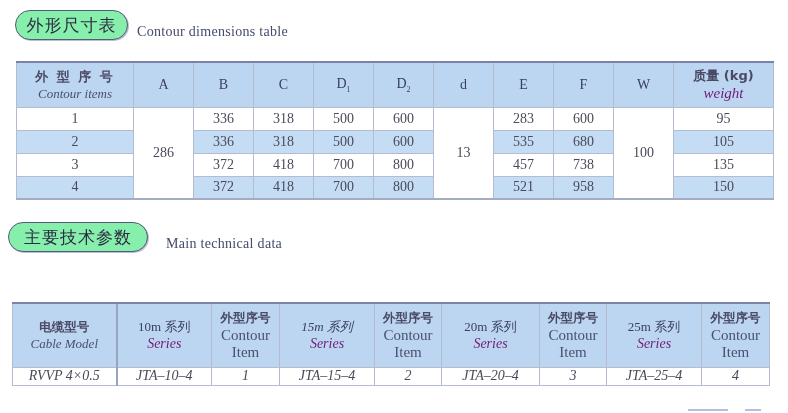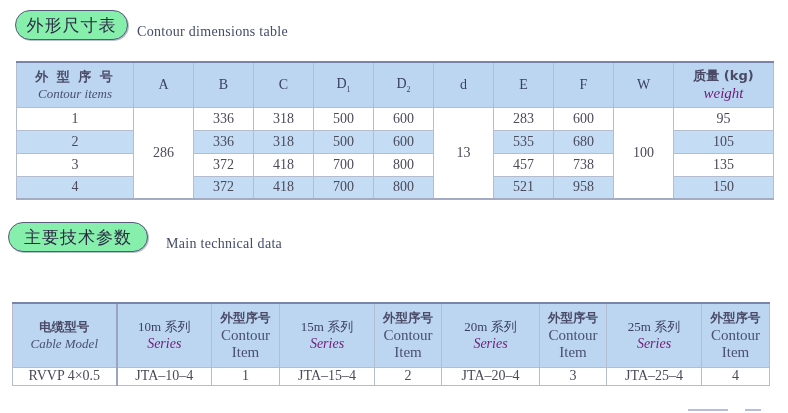--- a/index.html
+++ b/index.html
@@ -153,21 +153,21 @@
     </th>
     <th class="top-border thick-left">
       <span style="display:block; font-size:13px; color:#3a3f60;">10m 系列</span>
       <span class="en-big" style="font-size:14px;">Series</span>
     </th>
     <th class="top-border">
       <span class="zh2">外型序号</span>
       <span class="en-small">Contour Item</span>
     </th>
     <th class="top-border">
-      <span style="display:block; font-size:13px; color:#3a3f60;">15m 系列</span>
+      <span style="display:block; font-size:13px; color:#3a3f60;font-style:italic;">15m 系列</span>
       <span class="en-big" style="font-size:14px;">Series</span>
     </th>
     <th class="top-border">
       <span class="zh2">外型序号</span>
       <span class="en-small">Contour Item</span>
     </th>
     <th class="top-border">
       <span style="display:block; font-size:13px; color:#3a3f60;">20m 系列</span>
       <span class="en-big" style="font-size:14px;">Series</span>
     </th>
@@ -177,21 +177,21 @@
     </th>
     <th class="top-border">
       <span style="display:block; font-size:13px; color:#3a3f60;">25m 系列</span>
       <span class="en-big" style="font-size:14px;">Series</span>
     </th>
     <th class="top-border">
       <span class="zh2">外型序号</span>
       <span class="en-small">Contour Item</span>
     </th>
   </tr>
-  <tr style="height:18px;">
+  <tr style="height:18px;font-style:italic;">
     <td>RVVP  4×0.5</td>
     <td class="thick-left">JTA–10–4</td>
     <td>1</td>
     <td>JTA–15–4</td>
     <td>2</td>
     <td>JTA–20–4</td>
     <td>3</td>
     <td>JTA–25–4</td>
     <td>4</td>
   </tr>

